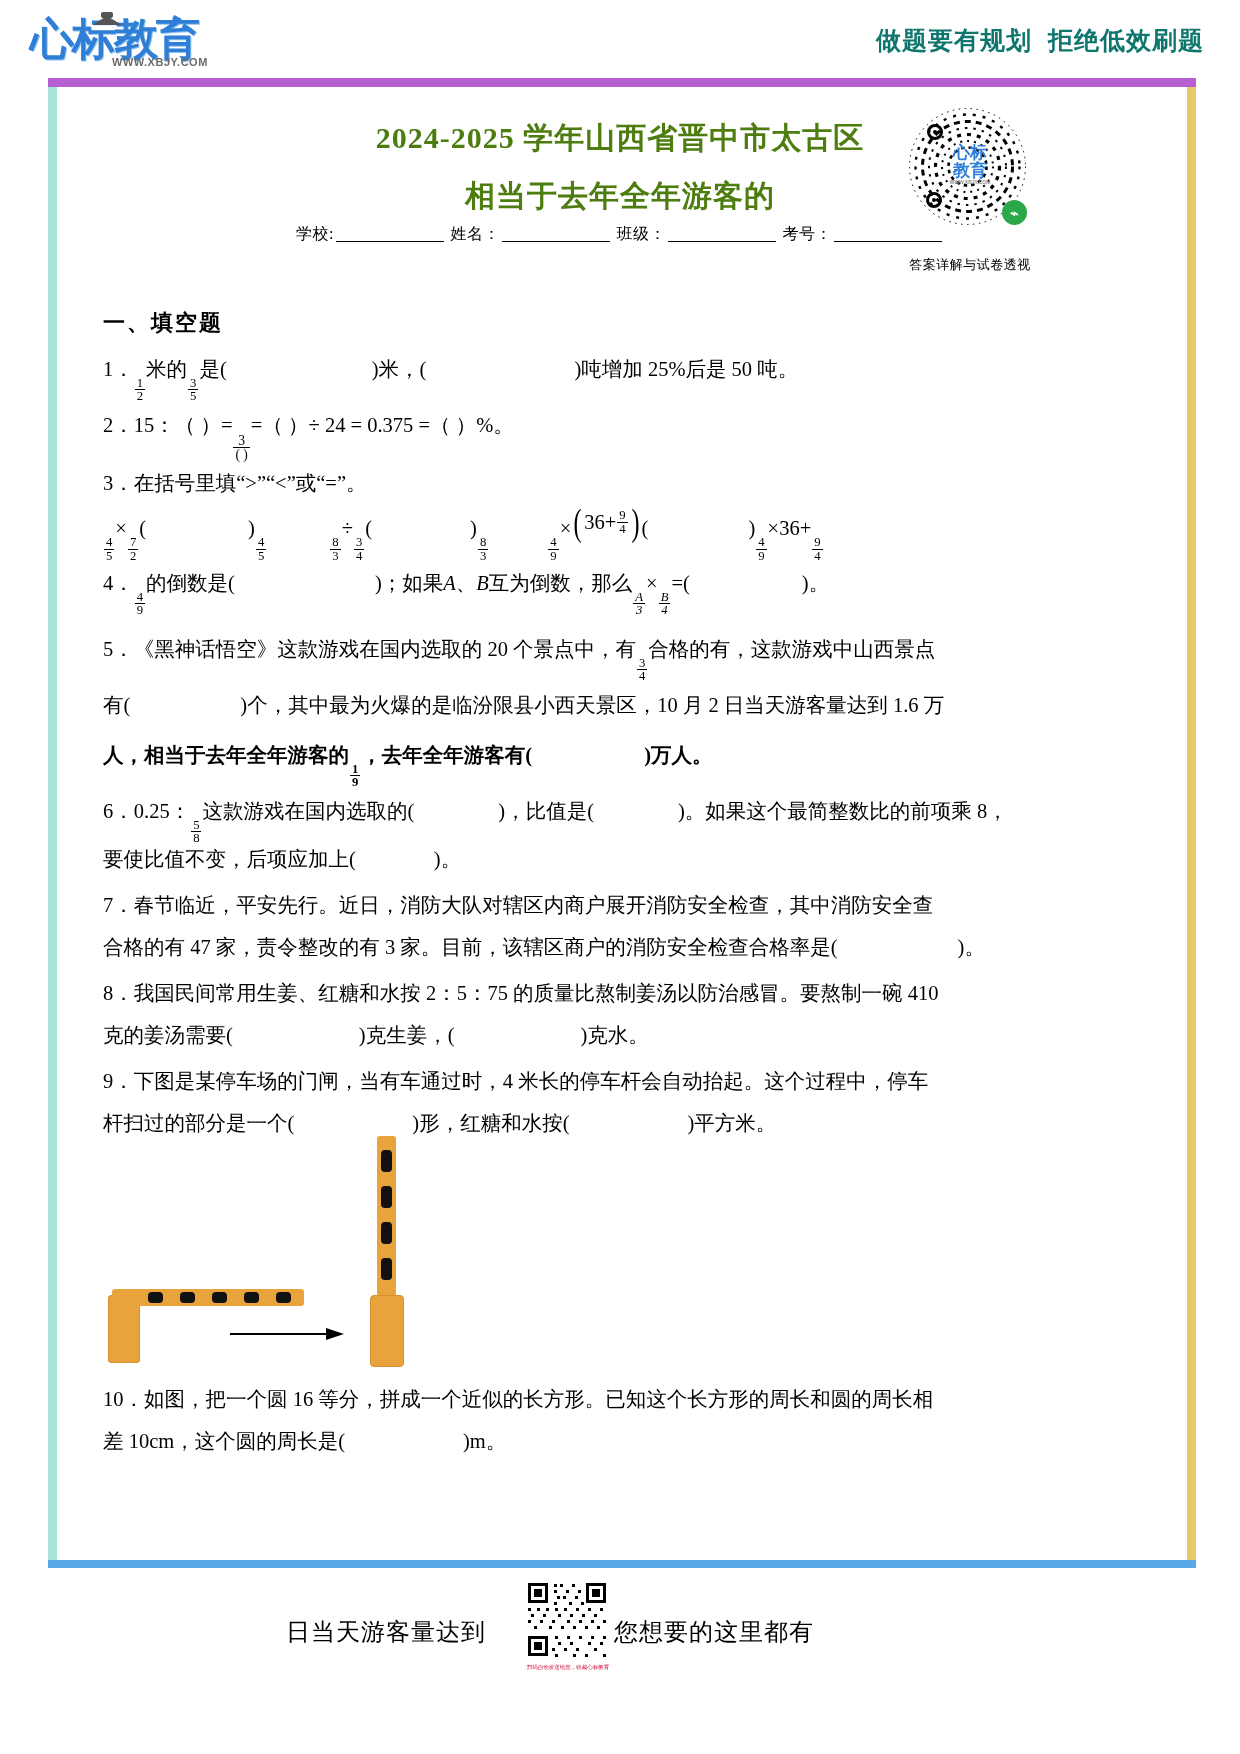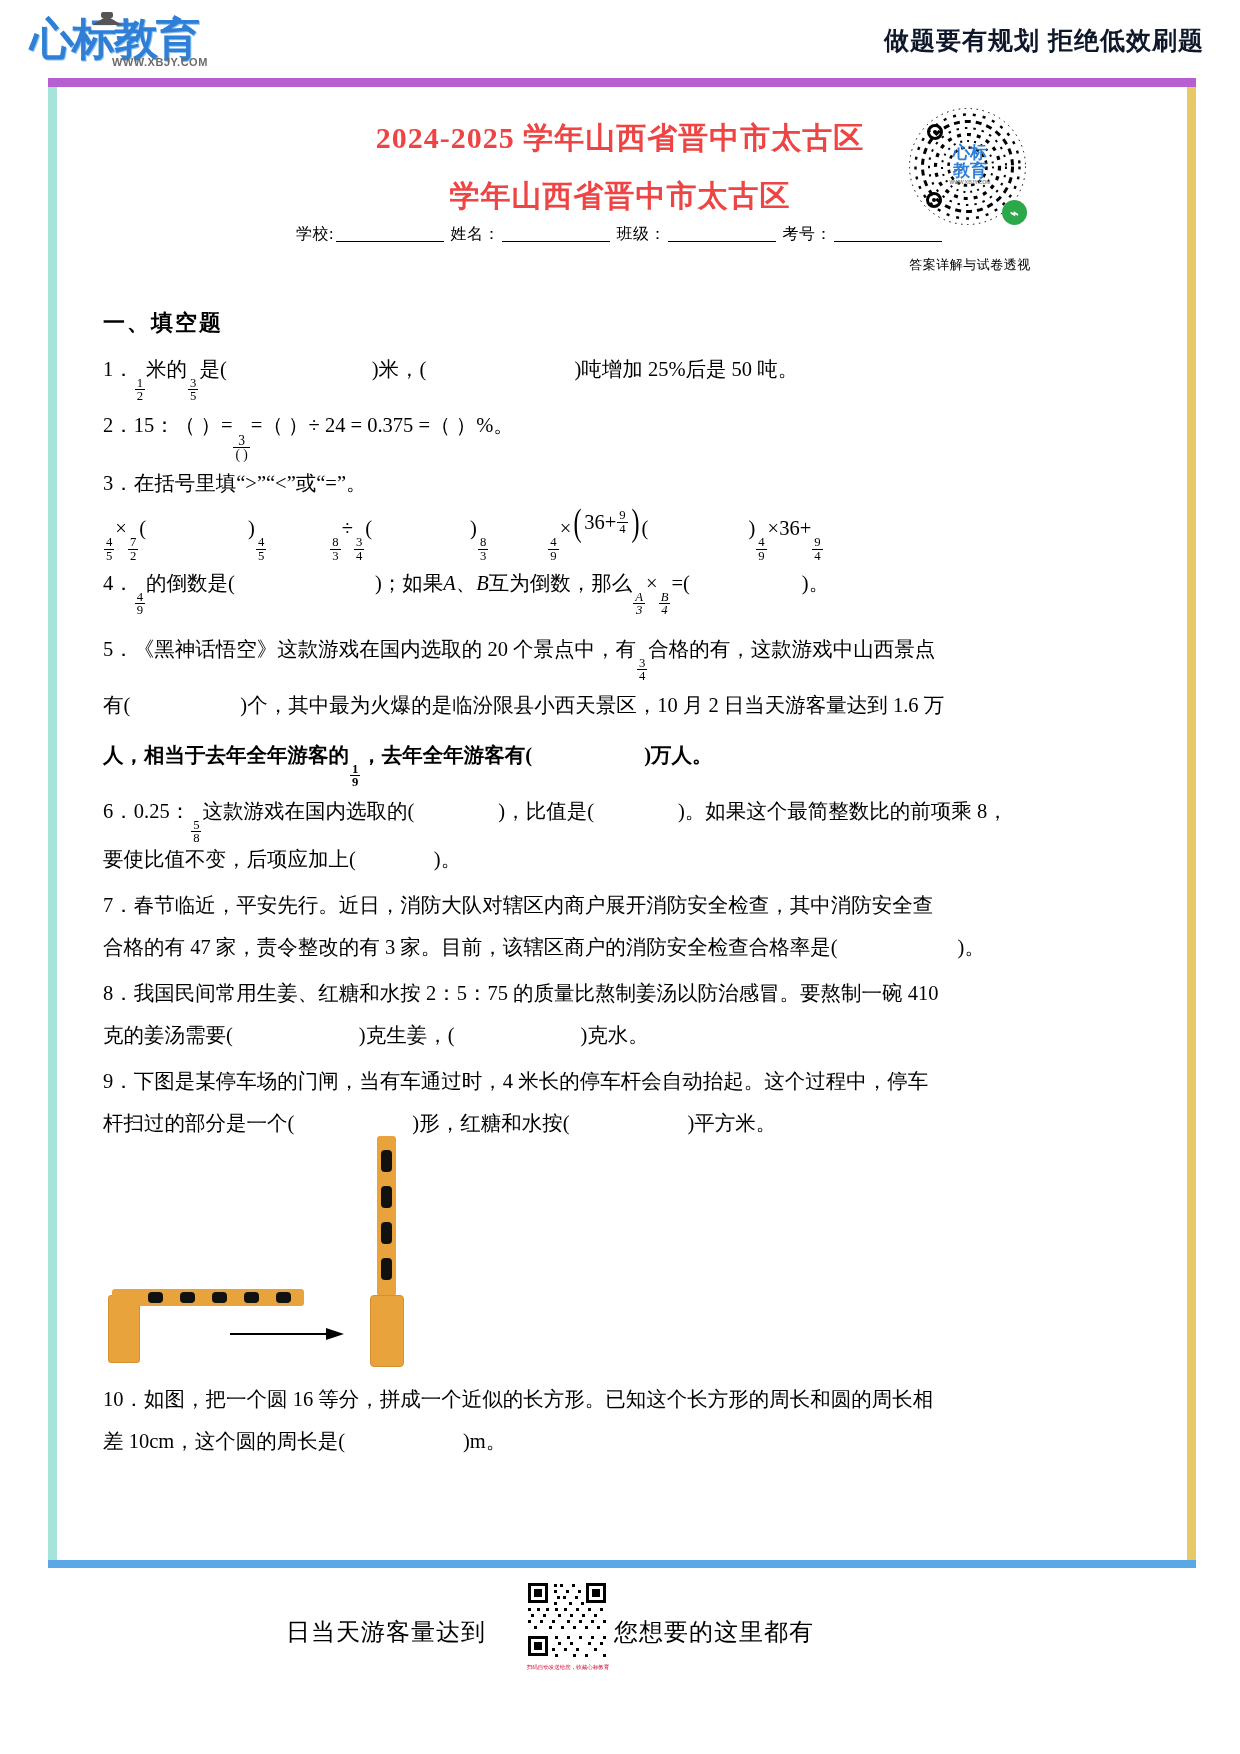--- a/index.html
+++ b/index.html
@@ -46,22 +46,22 @@
     width:12px;height:6px;background:#555;border-radius:2px;
   }
   .brand-logo .url{
     position:absolute; left:82px; top:42px;
     font-family:"Liberation Sans", sans-serif;
     font-weight:bold; font-size:11px; color:#6b6b6b;
     letter-spacing:0.5px;
   }
   .slogan{
     position:absolute; right:36px; top:24px;
-    font-family:Liberation Sans, sans-serif;
-    font-size:25px; font-weight:600; color:#0f172a;
+    font-family:Liberation Mono, monospace;
+    font-size:25px; font-weight:600; color:#0f766e;
     letter-spacing:1px; white-space:nowrap;
   }
 
   
   .bar-purple{
     position:absolute; left:48px; top:78px; width:1148px; height:9px;
     background:#b55fd0;
   }
   .edge-left{
     position:absolute; left:48px; top:87px; width:9px; height:1480px;
@@ -73,21 +73,21 @@
   }
   .bar-bottom{
     position:absolute; left:48px; top:1560px; width:1148px; height:8px;
     background:#5aa9e6;
   }
 
   
   .title-1, .title-2{
     position:absolute; left:0; width:1240px; text-align:center;
     font-family:"Liberation Serif", serif;
-    font-weight:bold; font-size:30px; color:#ef4444;
+    font-weight:bold; font-size:30px; color:#4d7c0f;
     letter-spacing:1px;
   }
   .title-1{ top:118px; }
   .title-2{ top:176px; }
 
   .idline{
     position:absolute; left:0; top:222px; width:1240px;
     text-align:center;
     font-size:16px; color:#000;
     letter-spacing:0.5px;
@@ -246,21 +246,21 @@
   </div>
   <div class="slogan">做题要有规划  拒绝低效刷题</div>
 </div>
 
 <div class="bar-purple"></div>
 <div class="edge-left"></div>
 <div class="edge-right"></div>
 <div class="bar-bottom"></div>
 
 <div class="title-1">2024-2025 学年山西省晋中市太古区</div>
-<div class="title-2">学年山西省晋中市太古区</div>
+<div class="title-2">相当于去年全年游客的</div>
 
 <div class="idline">
   <span>学校:</span><span class="u"></span>
   <span>姓名：</span><span class="u"></span>
   <span>班级：</span><span class="u"></span>
   <span>考号：</span><span class="u"></span>
 </div>
 
 <div class="qr-wrap">
   <svg width="125" height="125" viewBox="0 0 125 125">

